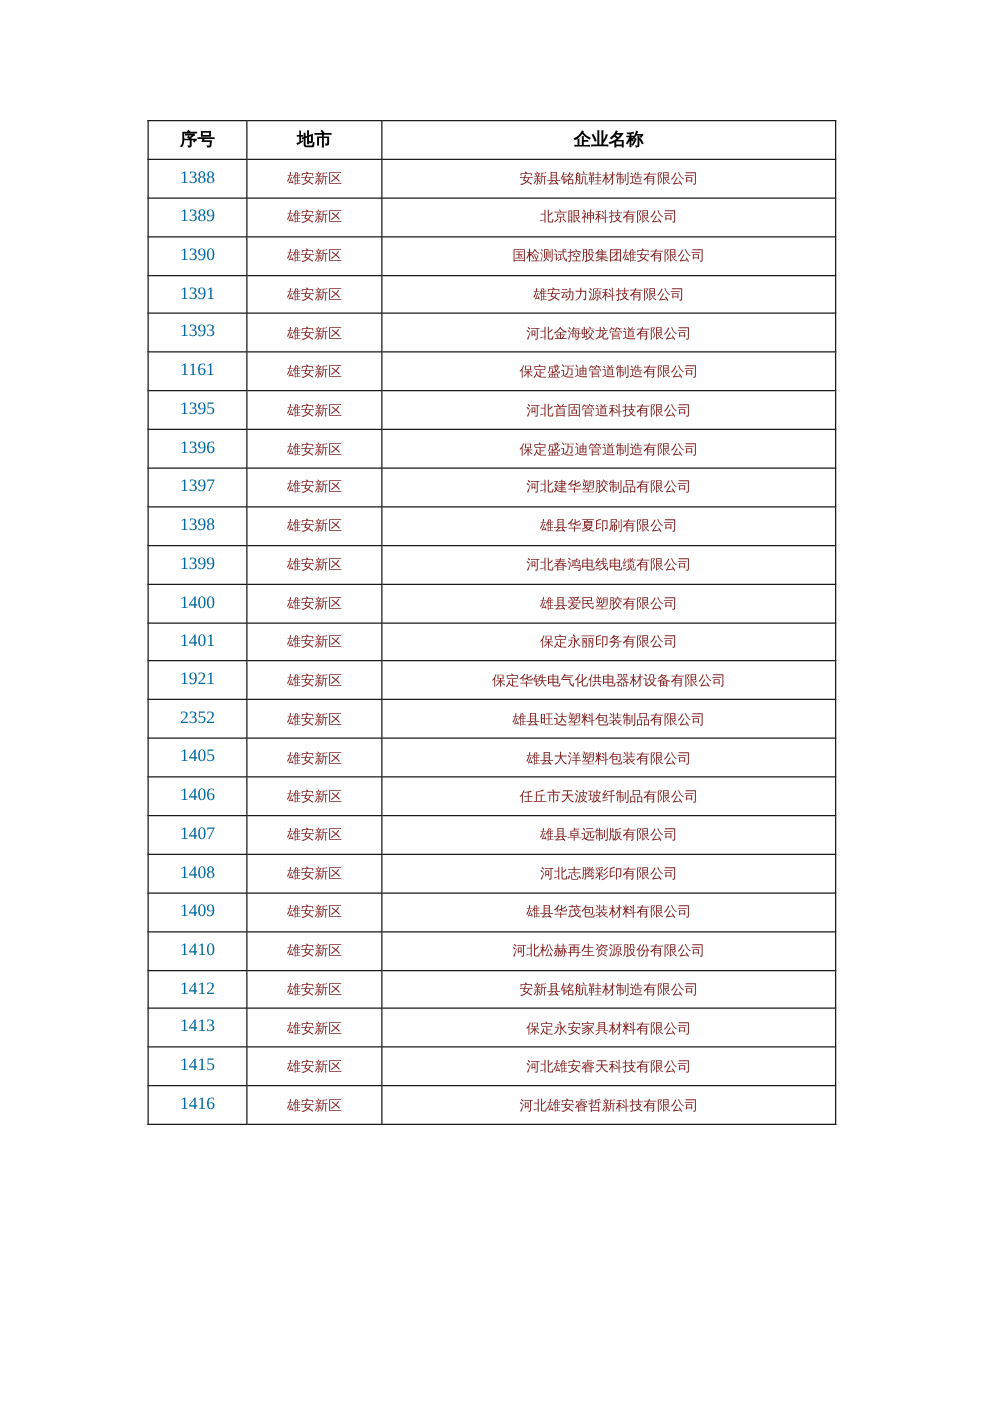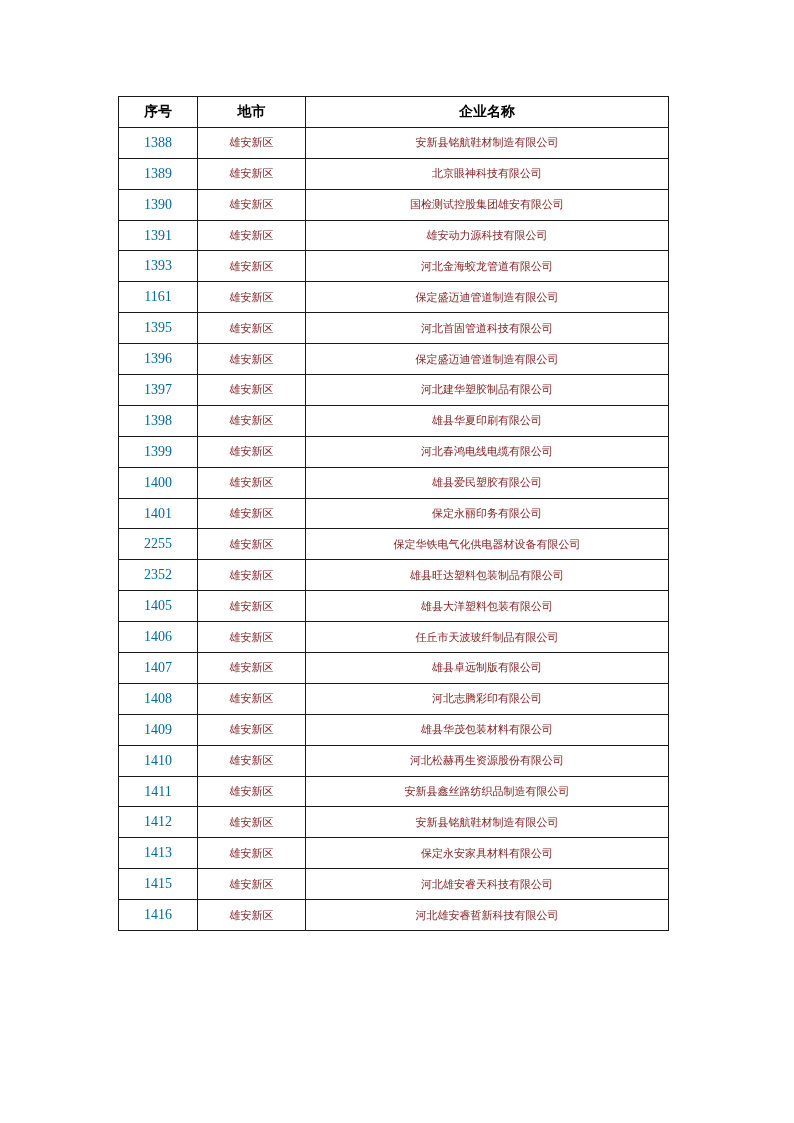--- a/index.html
+++ b/index.html
@@ -134,21 +134,21 @@
           <td class="num">1400</td>
           <td class="city">雄安新区</td>
           <td class="name">雄县爱民塑胶有限公司</td>
         </tr>
         <tr>
           <td class="num">1401</td>
           <td class="city">雄安新区</td>
           <td class="name">保定永丽印务有限公司</td>
         </tr>
         <tr>
-          <td class="num">2255</td>
+          <td class="num">1921</td>
           <td class="city">雄安新区</td>
           <td class="name">保定华铁电气化供电器材设备有限公司</td>
         </tr>
         <tr>
           <td class="num">2352</td>
           <td class="city">雄安新区</td>
           <td class="name">雄县旺达塑料包装制品有限公司</td>
         </tr>
         <tr>
           <td class="num">1405</td>
@@ -172,25 +172,20 @@
         </tr>
         <tr>
           <td class="num">1409</td>
           <td class="city">雄安新区</td>
           <td class="name">雄县华茂包装材料有限公司</td>
         </tr>
         <tr>
           <td class="num">1410</td>
           <td class="city">雄安新区</td>
           <td class="name">河北松赫再生资源股份有限公司</td>
-        </tr>
-        <tr>
-          <td class="num">1411</td>
-          <td class="city">雄安新区</td>
-          <td class="name">安新县鑫丝路纺织品制造有限公司</td>
         </tr>
         <tr>
           <td class="num">1412</td>
           <td class="city">雄安新区</td>
           <td class="name">安新县铭航鞋材制造有限公司</td>
         </tr>
         <tr>
           <td class="num">1413</td>
           <td class="city">雄安新区</td>
           <td class="name">保定永安家具材料有限公司</td>

